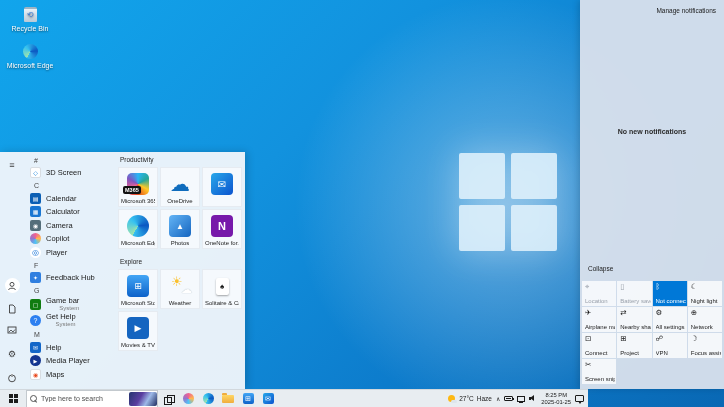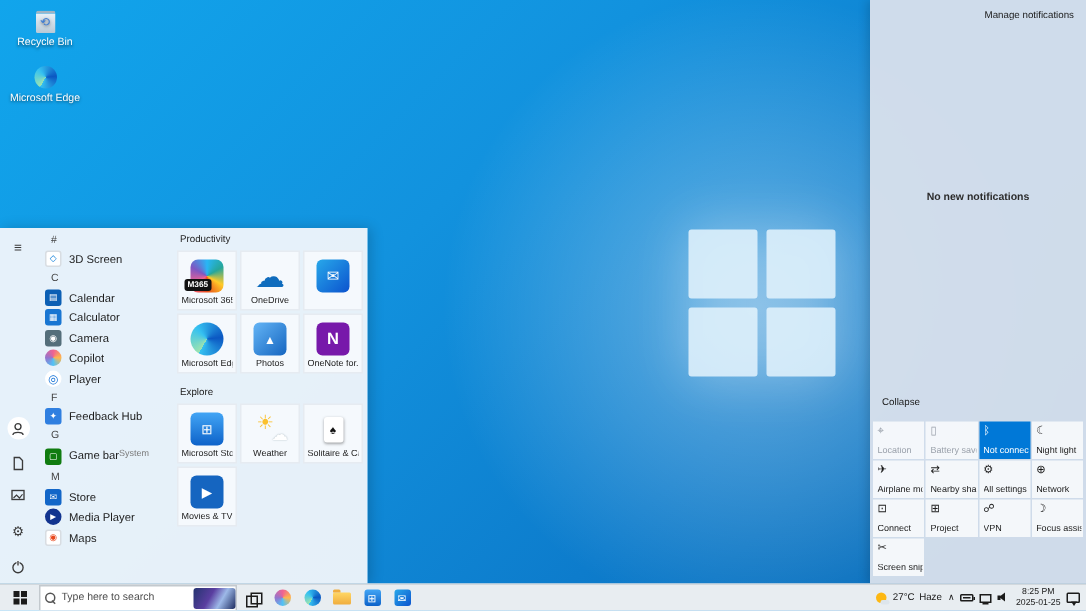--- a/index.html
+++ b/index.html
@@ -21,21 +21,21 @@
   .desk-icon { position:absolute; width:48px; text-align:center; color:#fff;
     font-size:7px; line-height:1.15; text-shadow:0 1px 2px rgba(0,0,0,0.55); }
   .desk-icon .dic { display:flex; align-items:center; justify-content:center; height:18px; margin-bottom:2px; }
   .bin-body { width:13px; height:15px; background:linear-gradient(#e8f1f8,#b9c9d6);
     border-radius:2px 2px 1px 1px; border-top:2px solid #9fb4c4; display:flex;
     align-items:center; justify-content:center; color:#3a7bd5; font-size:8px; }
   .edge-ball { width:15px; height:15px; border-radius:50%;
     background:conic-gradient(from 210deg,#9be3b0,#35c1f1 30%,#0b57c2 65%,#35c1f1 100%); }
 
   
-  .taskbar { position:absolute; left:0; top:389px; width:724px; height:18px;
+  .taskbar { position:absolute; left:0; top:389px; width:588px; height:18px;
     background:#e8edf1; border-top:1px solid #d2d8dd; display:flex; align-items:center; z-index:60; }
   .tb-start { width:26px; height:18px; display:flex; align-items:center; justify-content:center; }
   .tb-start .wgrid { display:grid; grid-template-columns:4px 4px; grid-template-rows:4px 4px; gap:1px; }
   .tb-start .wgrid div { background:#1b1b1b; }
   .tb-search { width:132px; height:18px; background:#fff; border:1px solid #c3c9ce;
     display:flex; align-items:center; gap:4px; padding:0 3px; }
   .mag { position:relative; width:7px; height:7px; flex:none; }
   .mag::before { content:""; position:absolute; left:0; top:0; width:5px; height:5px;
     border:1px solid #555; border-radius:50%; }
   .mag::after { content:""; position:absolute; left:5px; top:5px; width:3px; height:1px;
@@ -93,21 +93,21 @@
   .rail-bottom { margin-top:auto; display:flex; flex-direction:column; gap:11px; align-items:center; }
   .rail-hl { width:15px; height:15px; border-radius:50%; background:#fff; display:flex;
     align-items:center; justify-content:center; }
   .rail svg { display:block; }
   .applist { width:88px; flex:none; padding-top:2px; overflow:hidden; }
   .sm-header { height:12px; display:flex; align-items:center; padding-left:10px;
     font-size:7px; color:#444; }
   .sm-app { height:13.5px; display:flex; align-items:center; gap:5px; padding-left:6px;
     font-size:7.5px; color:#1b1b1b; }
   .sm-app.two { height:16px; }
-  .sm-col { display:flex; flex-direction:row; line-height:1.1; }
+  .sm-col { display:flex; flex-direction:column; line-height:1.1;align-items:flex-end; }
   .sm-sub { font-size:6px; color:#7a7a7a; }
   .ai { width:11px; height:11px; border-radius:2px; flex:none; display:flex;
     align-items:center; justify-content:center; font-size:6px; color:#fff; }
   .ai-3d   { background:#fff; color:#0078d7; border:0.5px solid #d8dde2; }
   .ai-calc { background:#1976d2; }
   .ai-cal  { background:#0b5fb4; }
   .ai-cam  { background:#546e7a; }
   .ai-clock{ background:#1d2b36; }
   .ai-cop  { background:conic-gradient(#f06292,#ffb74d,#4fc3f7,#9575cd,#f06292); border-radius:50%; }
   .ai-cor  { background:#fff; color:#0b6dd6; border-radius:50%; font-size:8px; }
@@ -264,24 +264,31 @@
         <span>Feedback Hub</span>
       </div>
       <div class="sm-header">G</div>
       <div class="sm-app two">
         <span class="ai ai-game">▢</span>
         <span class="sm-col">
           <span>Game bar</span>
           <span class="sm-sub">System</span>
         </span>
       </div>
+      <div class="sm-app two">
+        <span class="ai ai-help">?</span>
+        <span class="sm-col">
+          <span>Get Help</span>
+          <span class="sm-sub">System</span>
+        </span>
+      </div>
       <div class="sm-header">M</div>
       <div class="sm-app">
         <span class="ai ai-mail">✉</span>
-        <span>Store</span>
+        <span>Help</span>
       </div>
       <div class="sm-app">
         <span class="ai ai-mp">▶</span>
         <span>Media Player</span>
       </div>
       <div class="sm-app">
         <span class="ai ai-maps">◉</span>
         <span>Maps</span>
       </div>
     </div>

